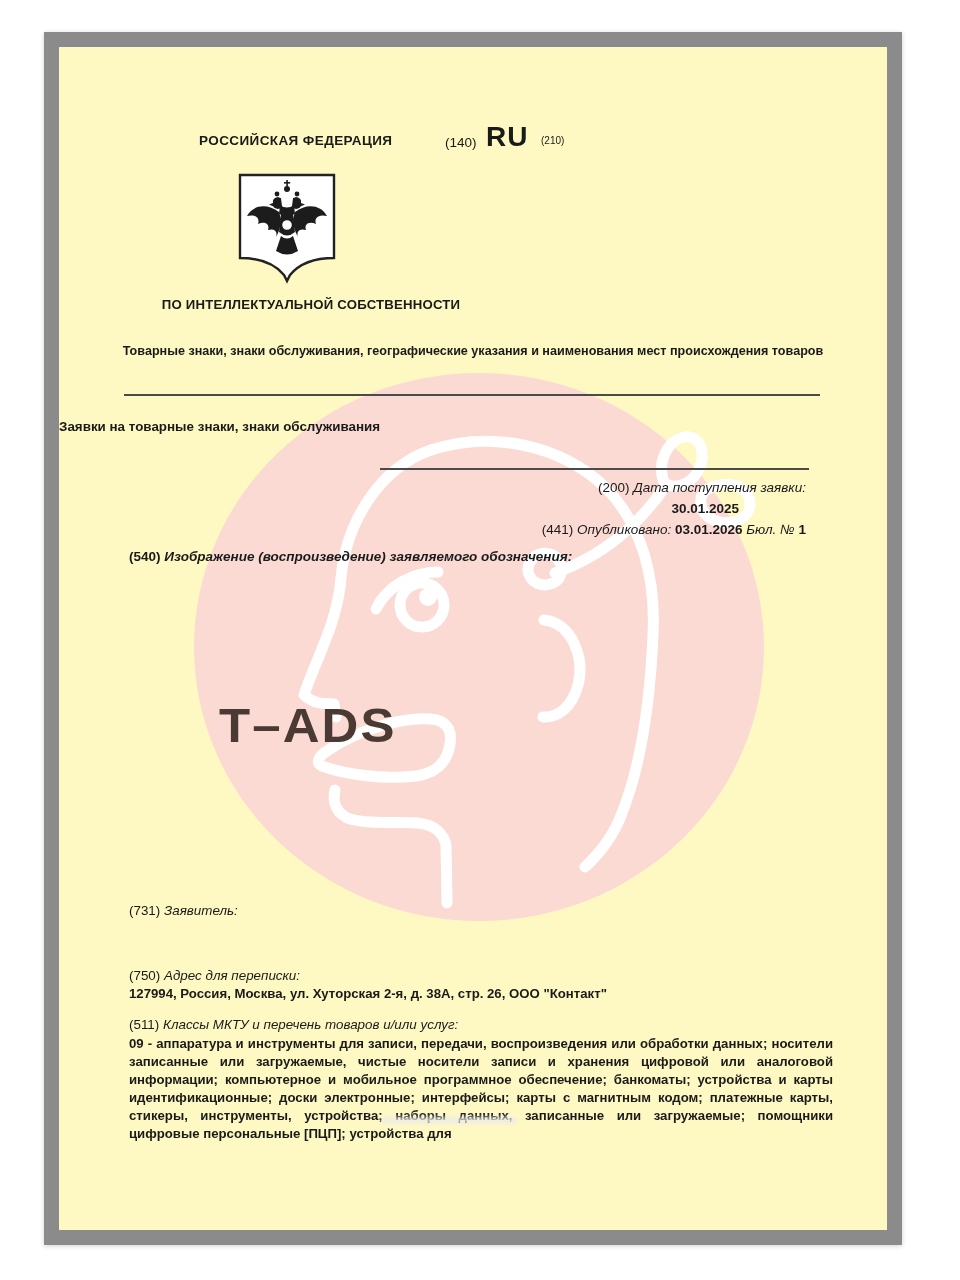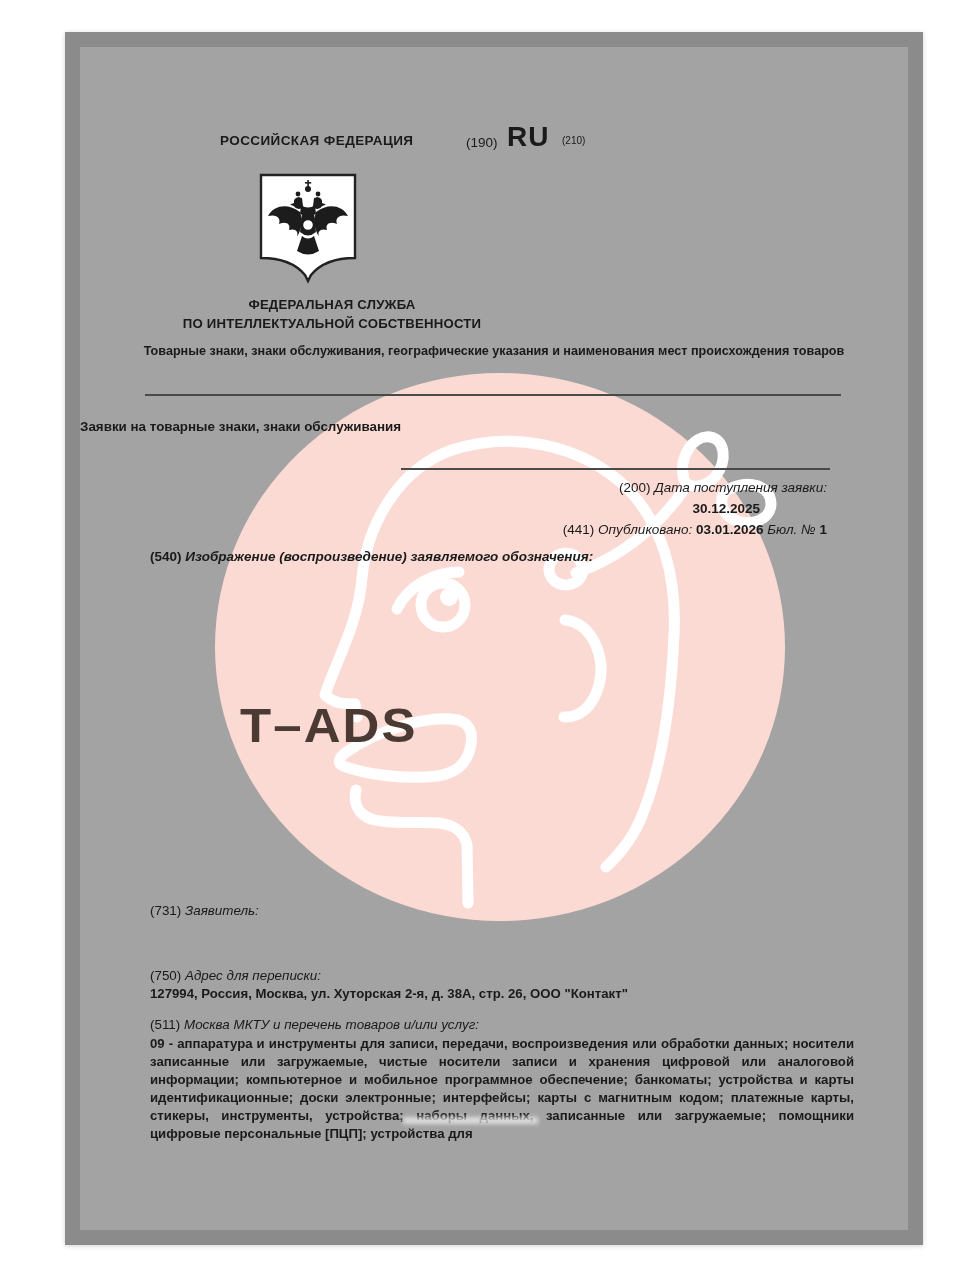--- a/index.html
+++ b/index.html
@@ -2,22 +2,22 @@
 <html><head>
 <meta charset="utf-8">
 <style>
   html,body { margin:0; padding:0; }
   body {
     width:960px; height:1280px; background:#ffffff; position:relative;
     font-family:"Liberation Sans", sans-serif; color:#1a1a1a;
     -webkit-font-smoothing:antialiased;
   }
   .frame {
-    position:absolute; left:65px; top:32px; width:828px; height:1183px;
-    border:15px solid #8b8b8b; background:#a3a3a3;
+    position:absolute; left:44px; top:32px; width:828px; height:1183px;
+    border:15px solid #8b8b8b; background:#fef9c3;
     box-shadow:0 1px 5px rgba(0,0,0,.18);
   }
   .page { position:absolute; inset:0; overflow:hidden; }
   .abs { position:absolute; white-space:nowrap; }
   .b { font-weight:bold; }
   .i { font-style:italic; }
   .country { left:140px; top:86px; font-size:13.5px; font-weight:bold; letter-spacing:.4px; }
   .code190 { left:386px; top:88px; font-size:13.5px; }
   .ru { left:427px; top:74px; font-size:28px; font-weight:bold; letter-spacing:1px; }
   .code210 { left:482px; top:88px; font-size:10px; }
@@ -82,21 +82,21 @@
         <circle cx="228" cy="232" r="22"></circle>
         <path d="M361,200 C400,186 438,160 468,118"></path>
         <path d="M352,212 C338,212 330,200 336,189 C342,178 358,177 365,188 C371,198 366,209 356,211"></path>
         <path d="M469,107 C463,84 478,62 495,64 C510,66 513,88 500,104 C491,114 474,117 469,107 Z"></path>
         <path d="M512,117 C534,105 556,113 556,131 C556,148 532,155 516,145 C505,138 504,124 512,117 Z"></path>
       </g>
       <circle cx="234" cy="224" r="9" fill="#ffffff"></circle>
     </svg>
 
     <div class="abs country">РОССИЙСКАЯ ФЕДЕРАЦИЯ</div>
-    <div class="abs code190">(190)</div>
+    <div class="abs code190">(140)</div>
     <div class="abs ru">RU</div>
     <div class="abs code210">(210)</div>
 
     <svg class="coat" viewBox="0 0 100 113" aria-hidden="true">
       <path d="M3,3 H97 V86 C78,86 62,92 53,103 L50,109 L47,103 C38,92 22,86 3,86 Z" fill="#ffffff" stroke="#222222" stroke-width="2.4"></path>
       <g fill="#1c1c1c">
         <rect x="49.3" y="8" width="1.6" height="7"></rect>
         <rect x="47" y="10" width="6.2" height="1.6"></rect>
         <circle cx="50" cy="17" r="3"></circle>
         <circle cx="40" cy="22" r="2.4"></circle>
@@ -106,38 +106,37 @@
         <path d="M43,33 Q50,38 57,33 L58,42 Q50,46 42,42 Z"></path>
         <path d="M44,42 h12 l2,18 q-8,7 -16,0 z"></path>
         <path d="M42,40 C30,31 16,33 10,44 C19,42 23,46 21,52 C28,49 33,52 31,58 C37,56 41,59 39,65 C42,60 44,53 44,47 Z"></path>
         <path d="M58,40 C70,31 84,33 90,44 C81,42 77,46 79,52 C72,49 67,52 69,58 C63,56 59,59 61,65 C58,60 56,53 56,47 Z"></path>
         <path d="M44,64 L39,79 Q50,86 61,79 L56,64 Q50,69 44,64 Z"></path>
       </g>
       <circle cx="50" cy="53" r="5.5" fill="#ffffff" stroke="#1c1c1c" stroke-width="1.4"></circle>
     </svg>
 
     <div class="authority">
-      <div>ФЕДЕРАЛЬНАЯ СЛУЖБА</div>
       <div>ПО ИНТЕЛЛЕКТУАЛЬНОЙ СОБСТВЕННОСТИ</div>
     </div>
 
     <div class="doctype">Товарные знаки, знаки обслуживания, географические указания и наименования мест происхождения товаров</div>
 
     <div class="rule rule1"></div>
 
     <div class="sectiontitle">Заявки на товарные знаки, знаки обслуживания</div>
 
     <div class="rule rule2"></div>
 
     <div class="dates">
       <div>
         <span>(200)</span>
         <span class="i">Дата поступления заявки:</span>
       </div>
-      <div class="b date-line">30.12.2025</div>
+      <div class="b date-line">30.01.2025</div>
       <div>
         <span>(441)</span>
         <span class="i">Опубликовано:</span>
         <span class="b">03.01.2026</span>
         <span class="i">Бюл. №</span>
         <span class="b">1</span>
       </div>
     </div>
 
     <div class="abs line540">
@@ -153,20 +152,20 @@
     </div>
 
     <div class="abs fieldlabel lbl750">
       <span>(750)</span>
       <span class="i">Адрес для переписки:</span>
     </div>
     <div class="abs v750">127994, Россия, Москва, ул. Хуторская 2-я, д. 38А, стр. 26, ООО "Контакт"</div>
 
     <div class="abs fieldlabel lbl511">
       <span>(511)</span>
-      <span class="i">Москва МКТУ и перечень товаров и/или услуг:</span>
+      <span class="i">Классы МКТУ и перечень товаров и/или услуг:</span>
     </div>
     <div class="para p511">09 - аппаратура и инструменты для записи, передачи, воспроизведения или обработки данных; носители записанные или загружаемые, чистые носители записи и хранения цифровой или аналоговой информации; компьютерное и мобильное программное обеспечение; банкоматы; устройства и карты идентификационные; доски электронные; интерфейсы; карты с магнитным кодом; платежные карты, стикеры, инструменты, устройства; наборы данных, записанные или загружаемые; помощники цифровые персональные [ПЦП]; устройства для</div>
 
     <div class="smudge"></div>
 
   </div>
 </div>
 
 </body></html>

